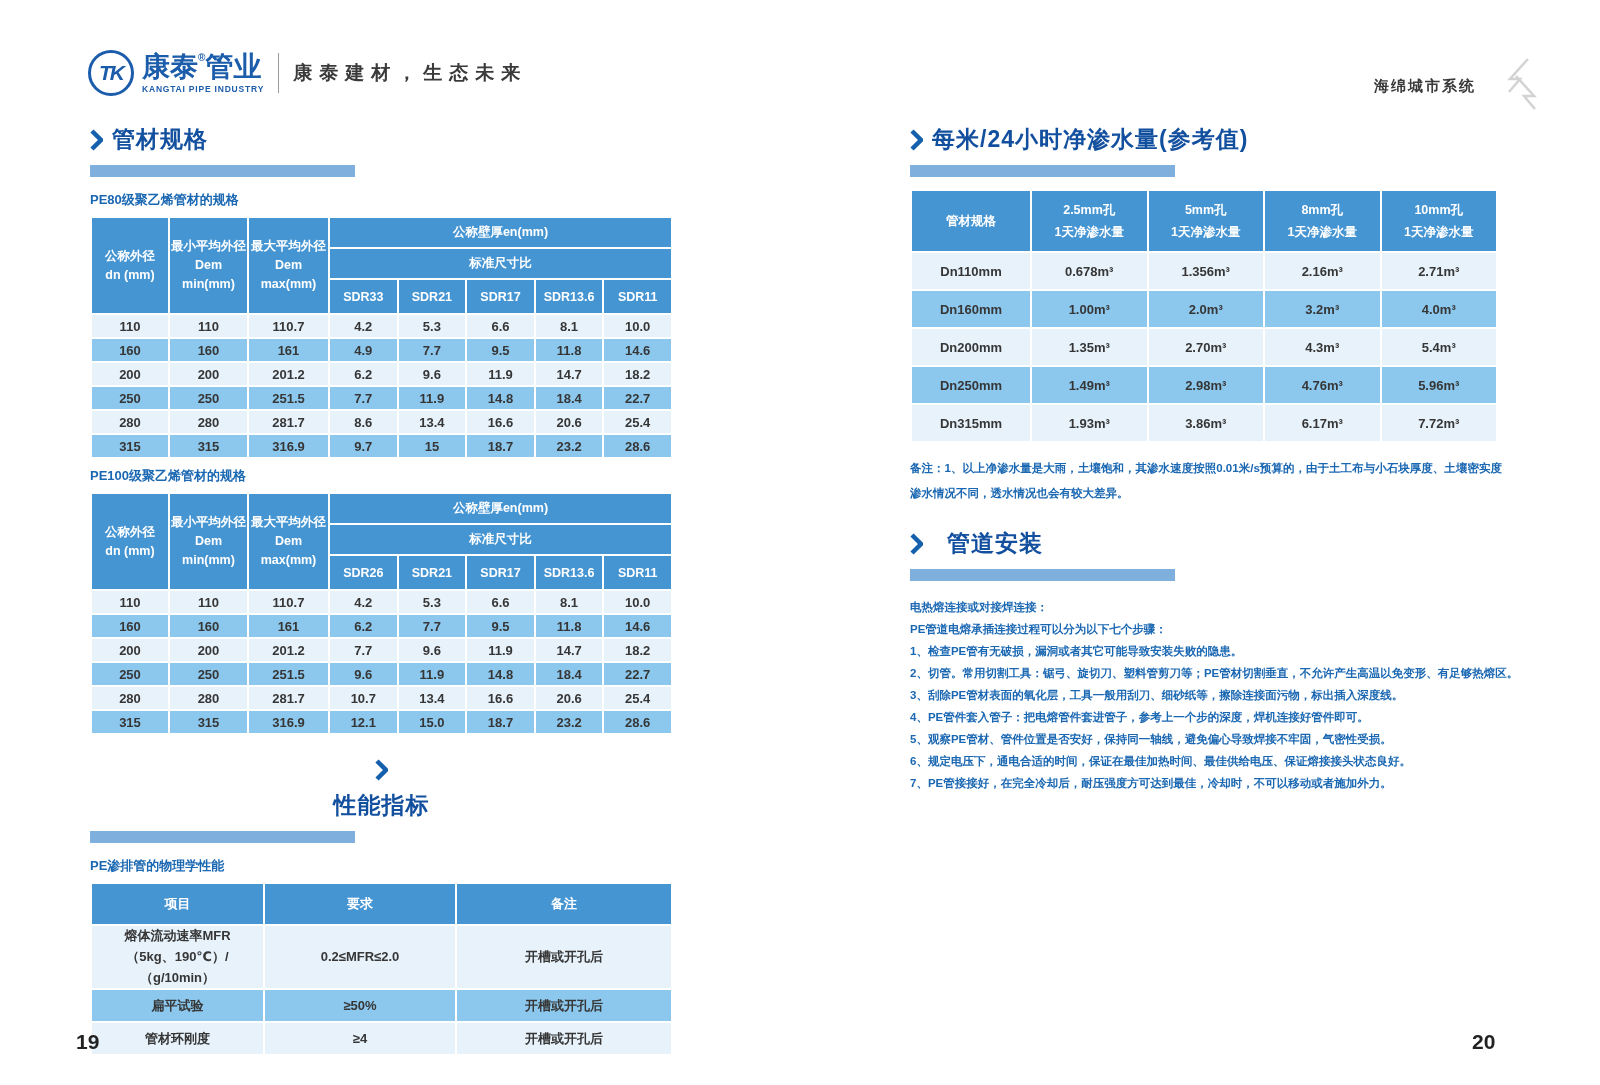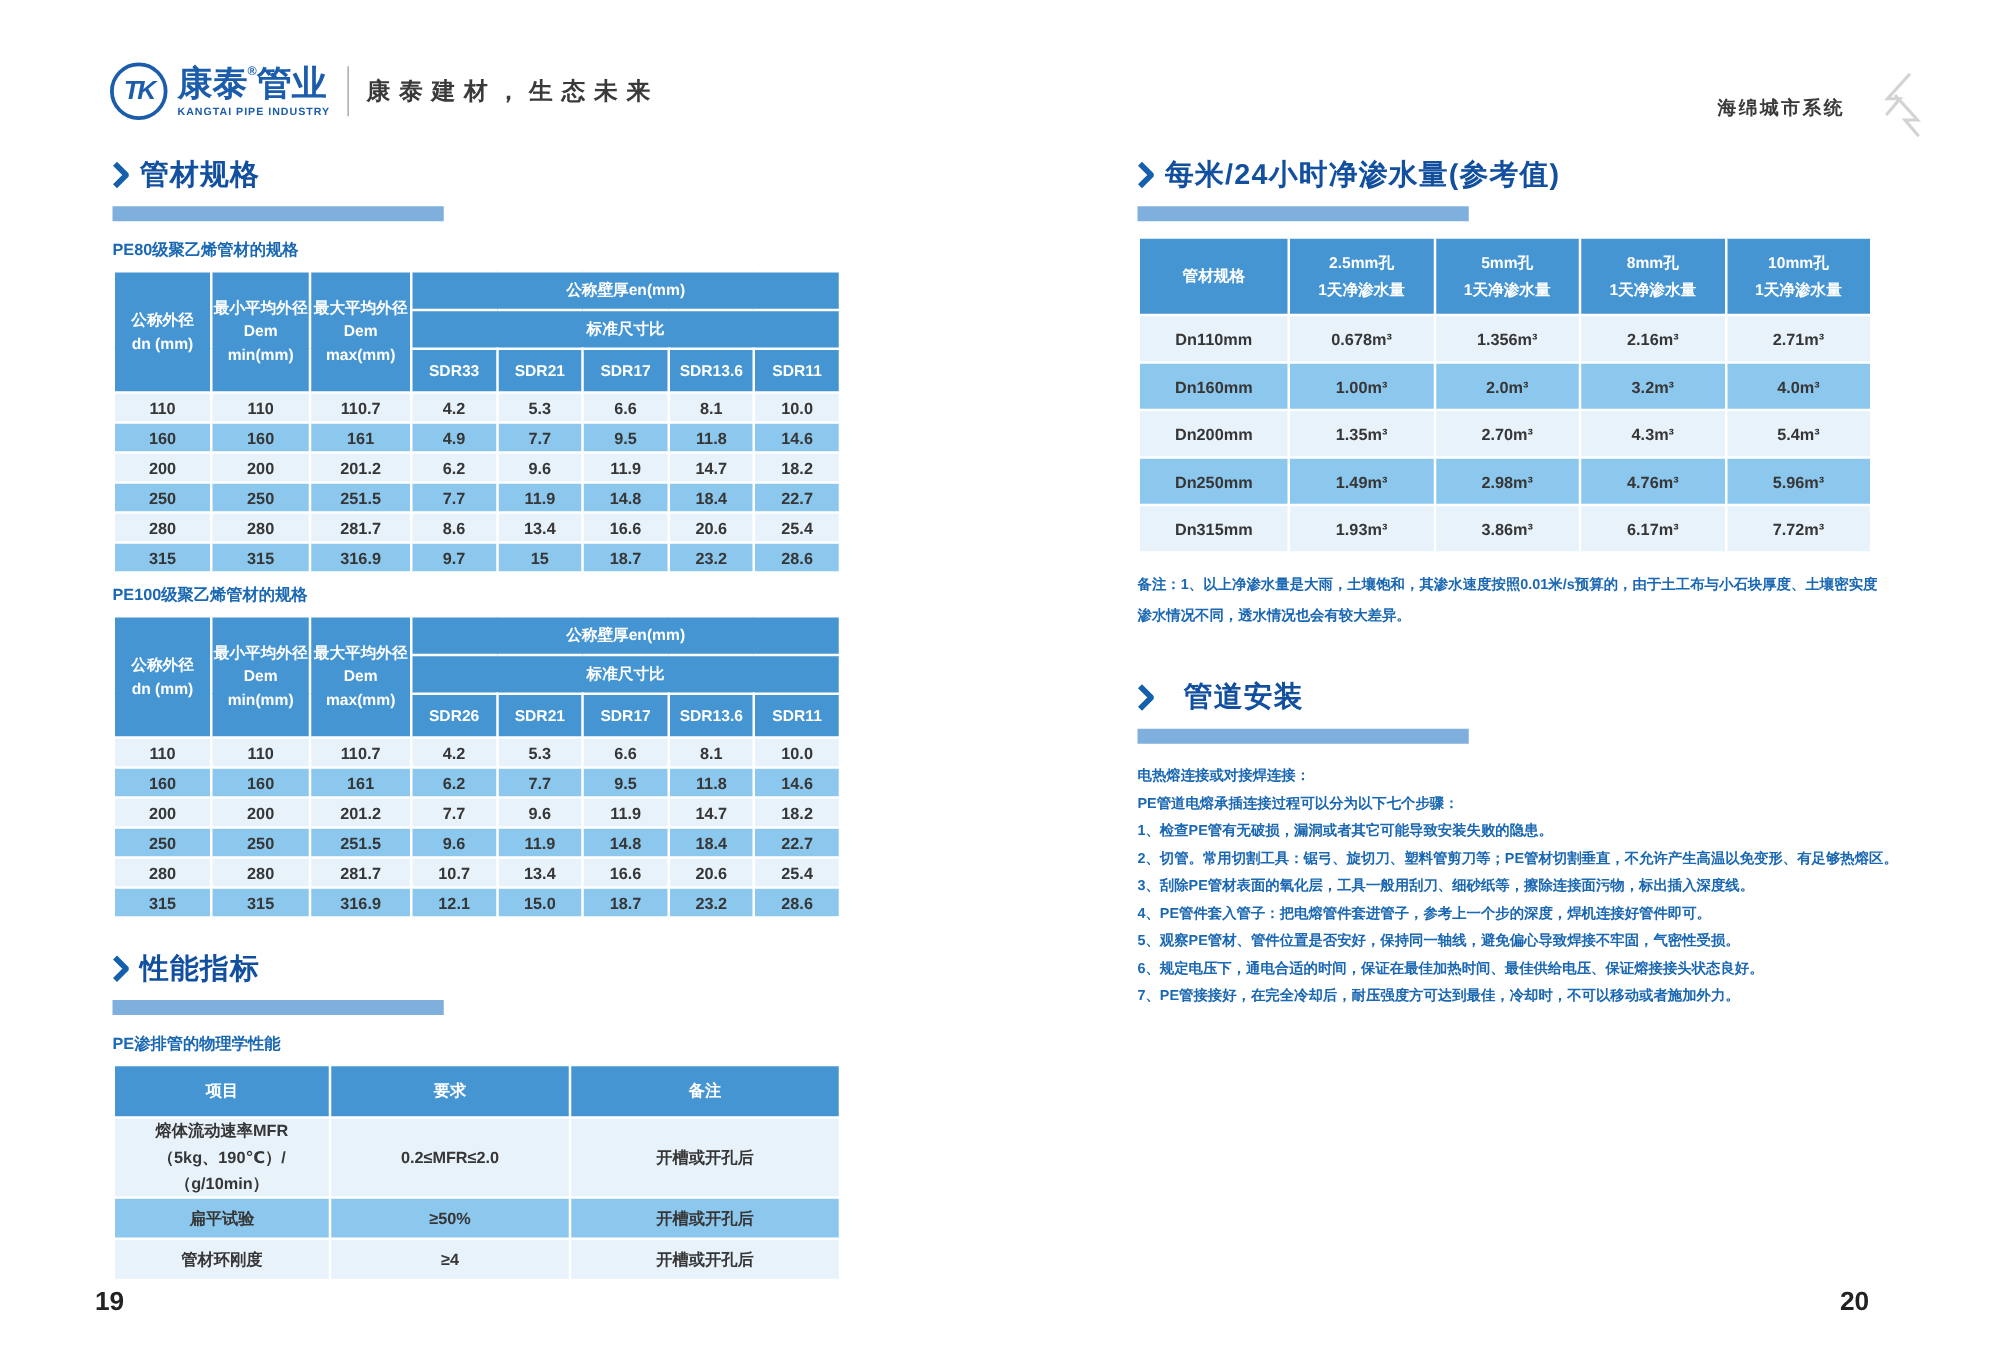--- a/index.html
+++ b/index.html
@@ -67,21 +67,21 @@
   .note{margin-top:13px;width:592px;font-size:11.5px;font-weight:bold;
     color:var(--title-blue);line-height:25px;text-align:justify;}
   .steps{margin-top:15px;}
   .step-line{font-size:11.5px;font-weight:bold;color:var(--title-blue);line-height:22px;white-space:nowrap;}
 
   .page-num{position:absolute;top:1002px;font-size:21px;color:#222;font-weight:bold;margin-top:28px;}
   .page-num.left{left:76px;}
   .page-num.right{left:1472px;}
 
   .mt8{margin-top:8px;}.mt12{margin-top:12px;}
-  .mt24{margin-top:24px;}.mt22{margin-top:36px;gap:24px;}
+  .mt24{margin-top:24px;flex-direction:column;}.mt22{margin-top:22px;gap:24px;}
   .title-gap{margin-top:14px;margin-bottom:7px;}
 </style>
 </head>
 <body>
 
 <div class="canvas">
 
   <div class="logo-wrap">
     <div class="logo-circle">
       <span>TK</span>

